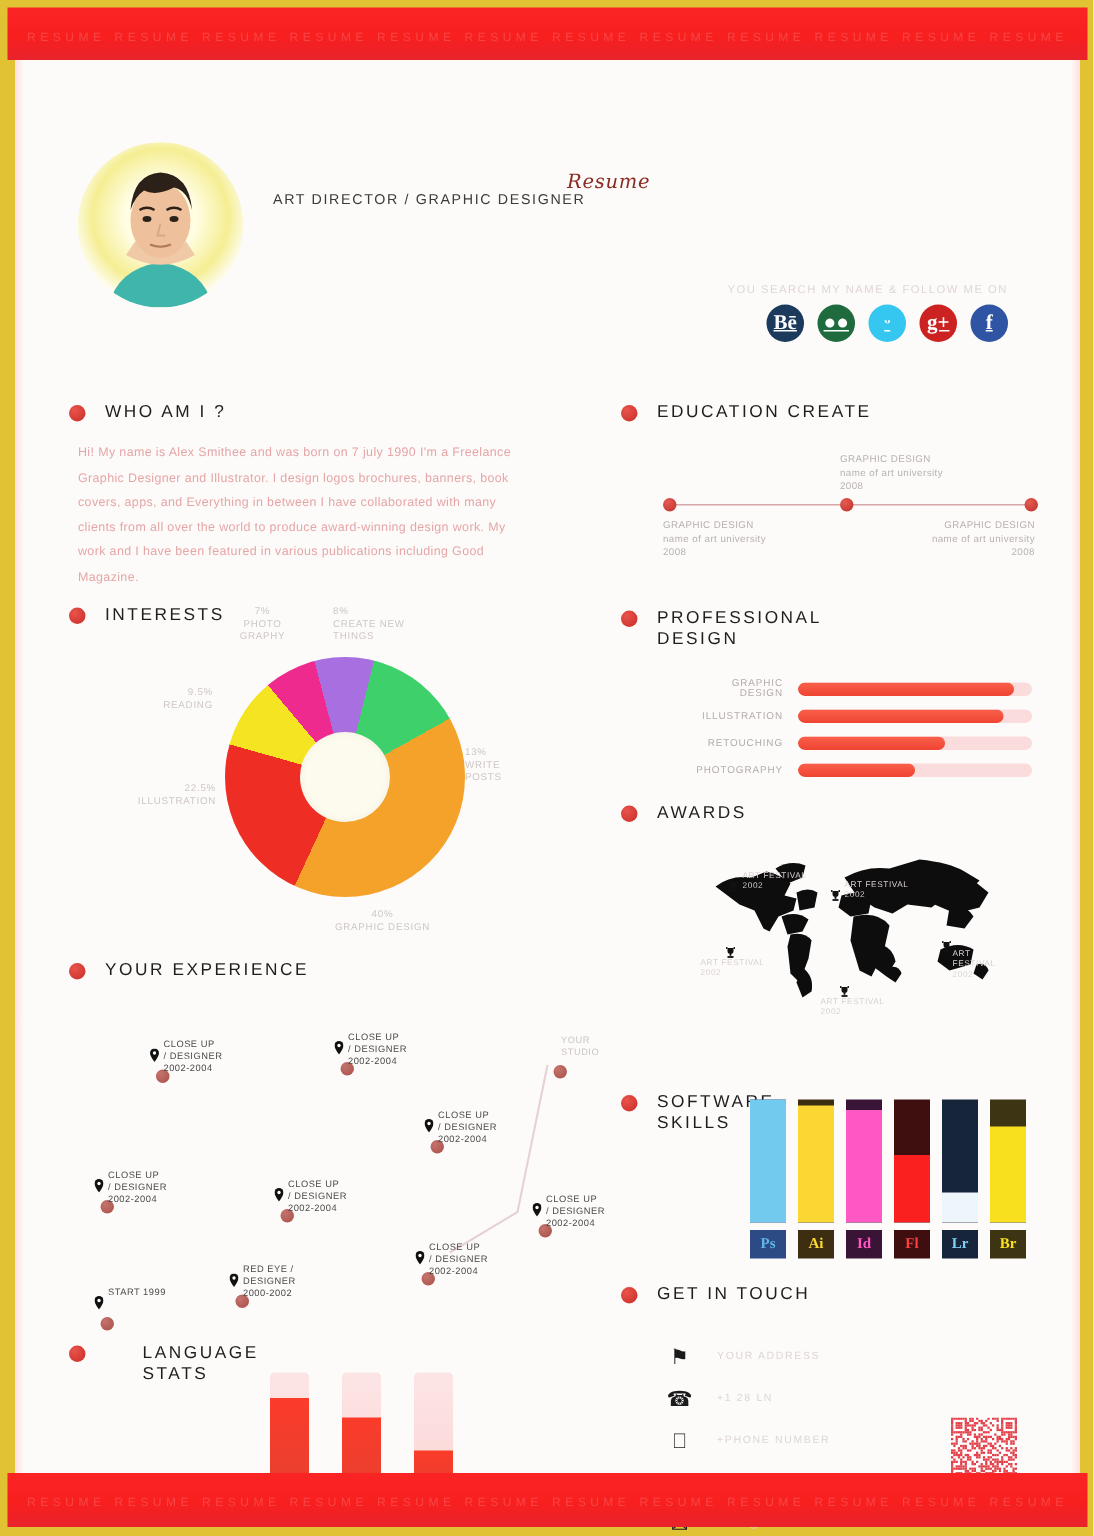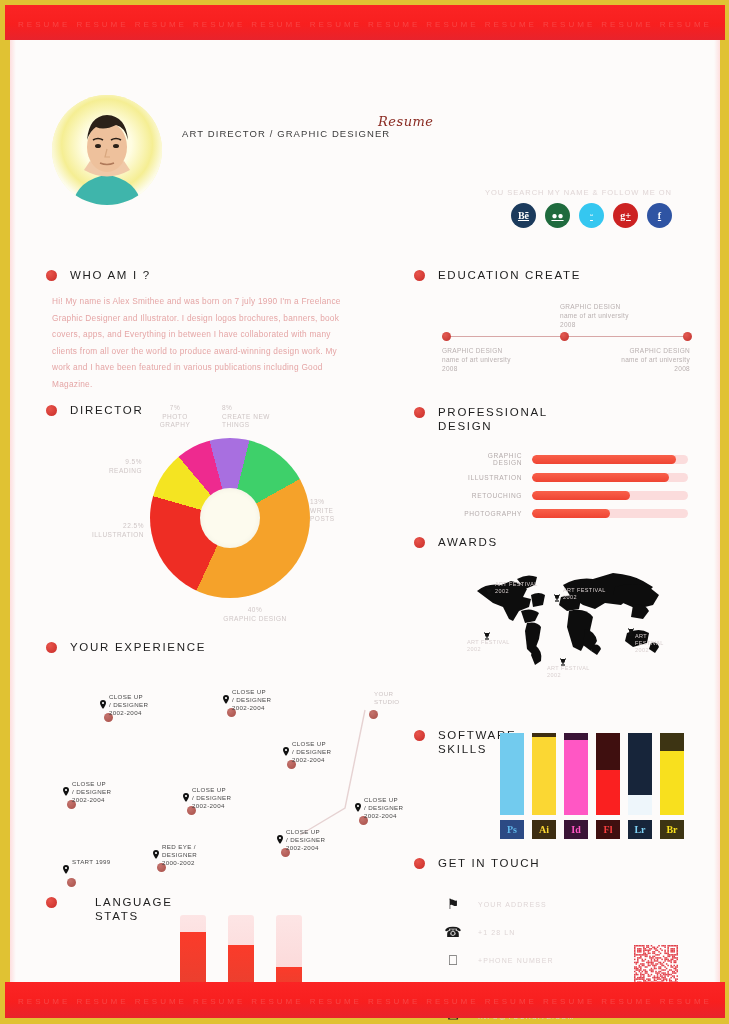--- a/index.html
+++ b/index.html
@@ -84,21 +84,21 @@
     font-size: 7.5px; letter-spacing: 1px; color: #e0d6d6; text-align:right;
     white-space: nowrap;
   }
   #social-row {
     position: absolute; right: 48px; top: 163px;
     display: flex; gap: 9px;
   }
   .social {
     width: 25px; height: 25px; border-radius: 50%;
     display: flex; align-items: center; justify-content: center;
-    color: #fff; font-size: 10px; font-weight: bold;
+    color: #fff; font-size: 14px; font-weight: bold;
     font-family: "Liberation Serif", serif;
     text-decoration: underline;
   }
 
   
   .sec-title {
     position: absolute;
     display: flex; align-items: flex-start; gap: 13px;
   }
   .bullet {
@@ -274,21 +274,21 @@
 name of art university
 2008</div>
         <div class="edu-dot" style="left: 241px;"></div>
         <div class="edu-label" style="left: 140px; top: 14px; text-align: right; width: 108px;">GRAPHIC DESIGN
 name of art university
 2008</div>
       </div>
 
     <div class="sec-title" style="left:36px; top:363px;">
       <span class="bullet"></span>
-      <span class="sec-label">DIRECTOR</span>
+      <span class="sec-label">INTERESTS</span>
     </div>
     <div id="donut-wrap">
       <div id="donut" style="background: conic-gradient(from 320deg, rgb(238, 42, 143) 0deg, rgb(238, 42, 143) 25.2deg, rgb(168, 111, 224) 25.2deg, rgb(168, 111, 224) 54deg, rgb(62, 208, 106) 54deg, rgb(62, 208, 106) 100.8deg, rgb(245, 162, 42) 100.8deg, rgb(245, 162, 42) 244.8deg, rgb(238, 45, 36) 244.8deg, rgb(238, 45, 36) 325.8deg, rgb(244, 228, 34) 325.8deg, rgb(244, 228, 34) 360deg);"></div>
       <div id="donut-hole"></div>
     <div class="donut-lbl" style="left: -5px; top: -34px; width: 60px; text-align: center;">7%
 PHOTO
 GRAPHY</div>
         <div class="donut-lbl" style="left: 72px; top: -34px; width: 80px; text-align: left;">8%
 CREATE NEW
 THINGS</div>

